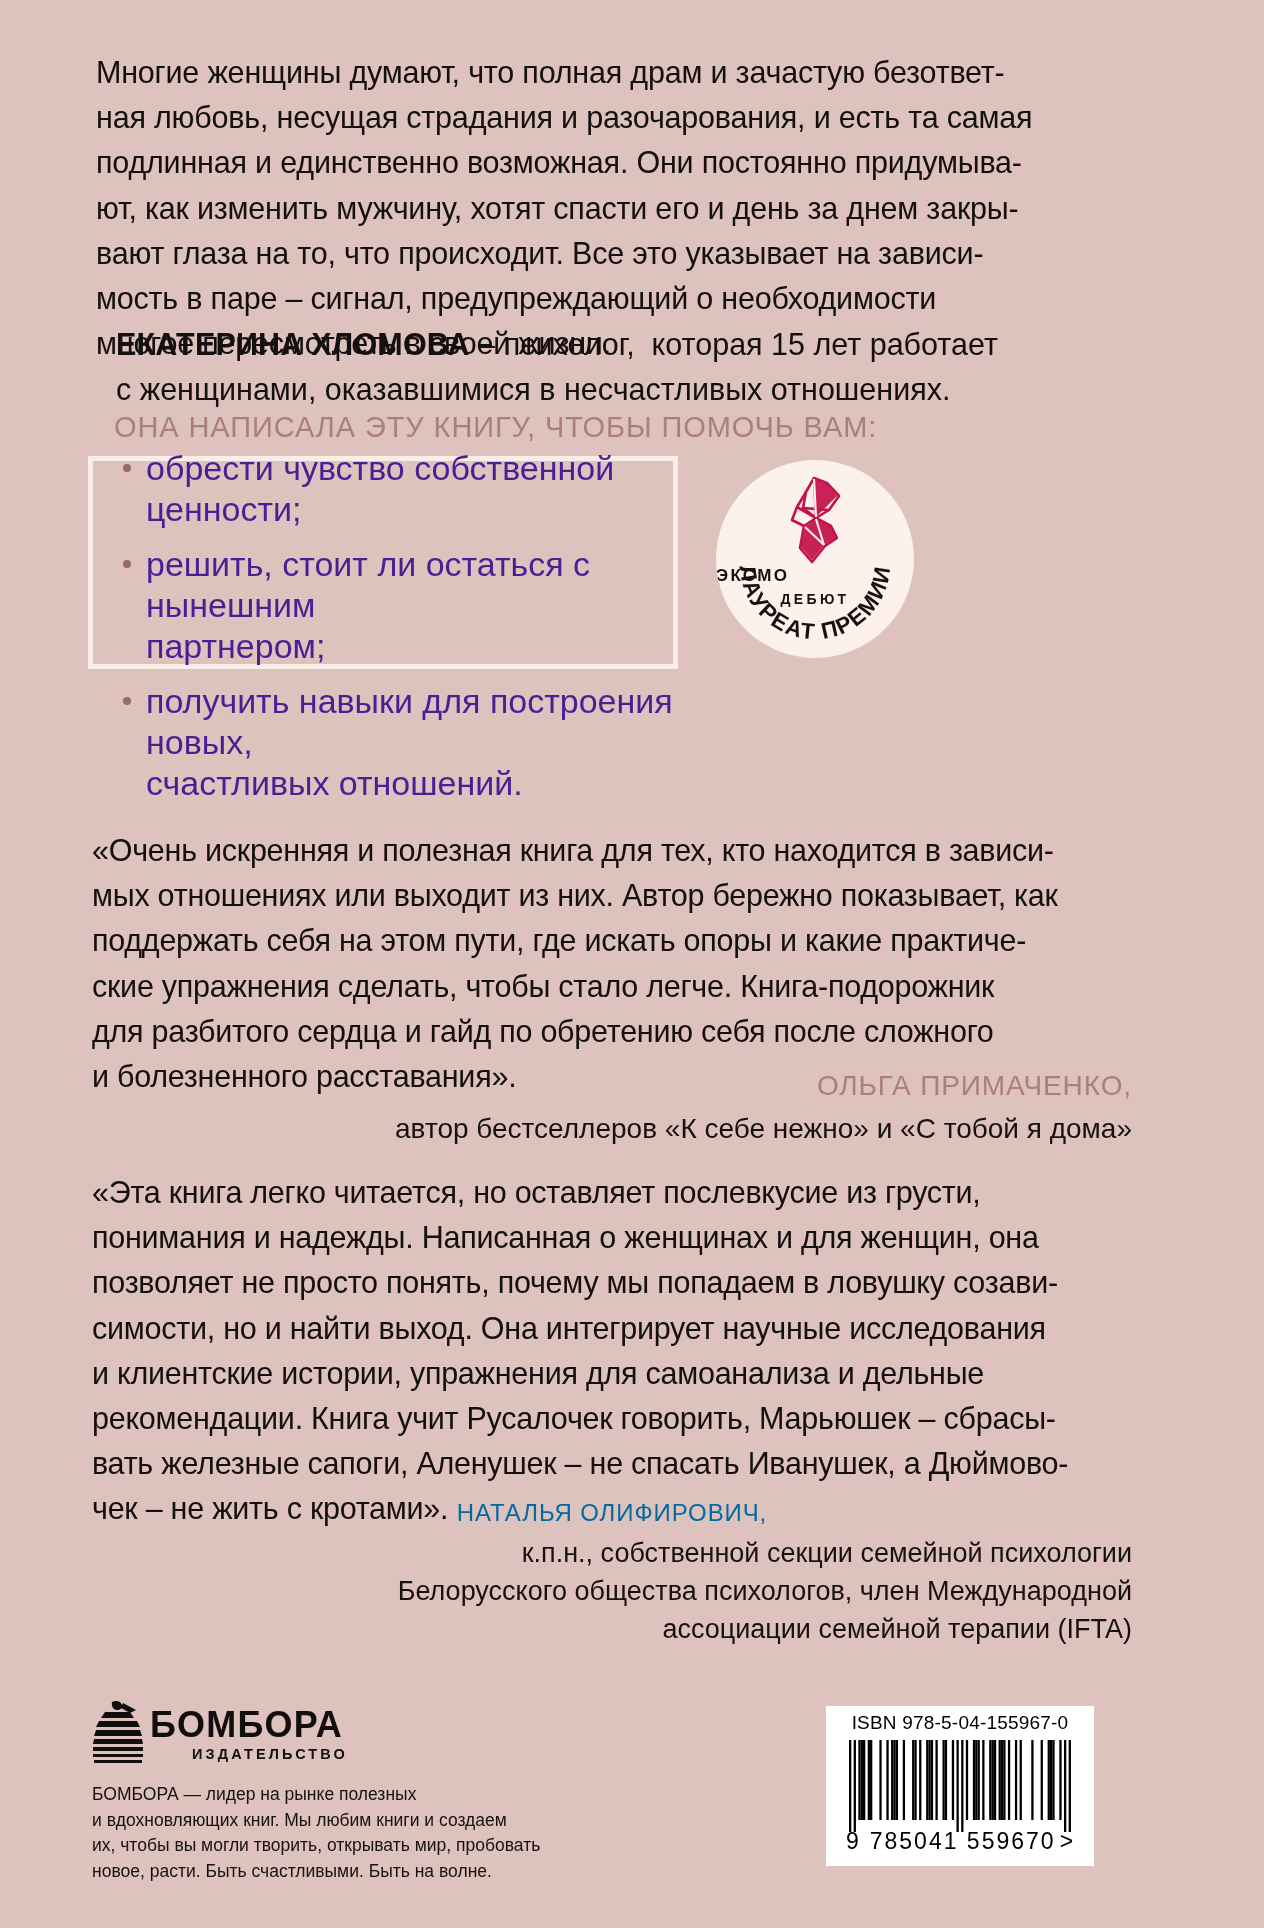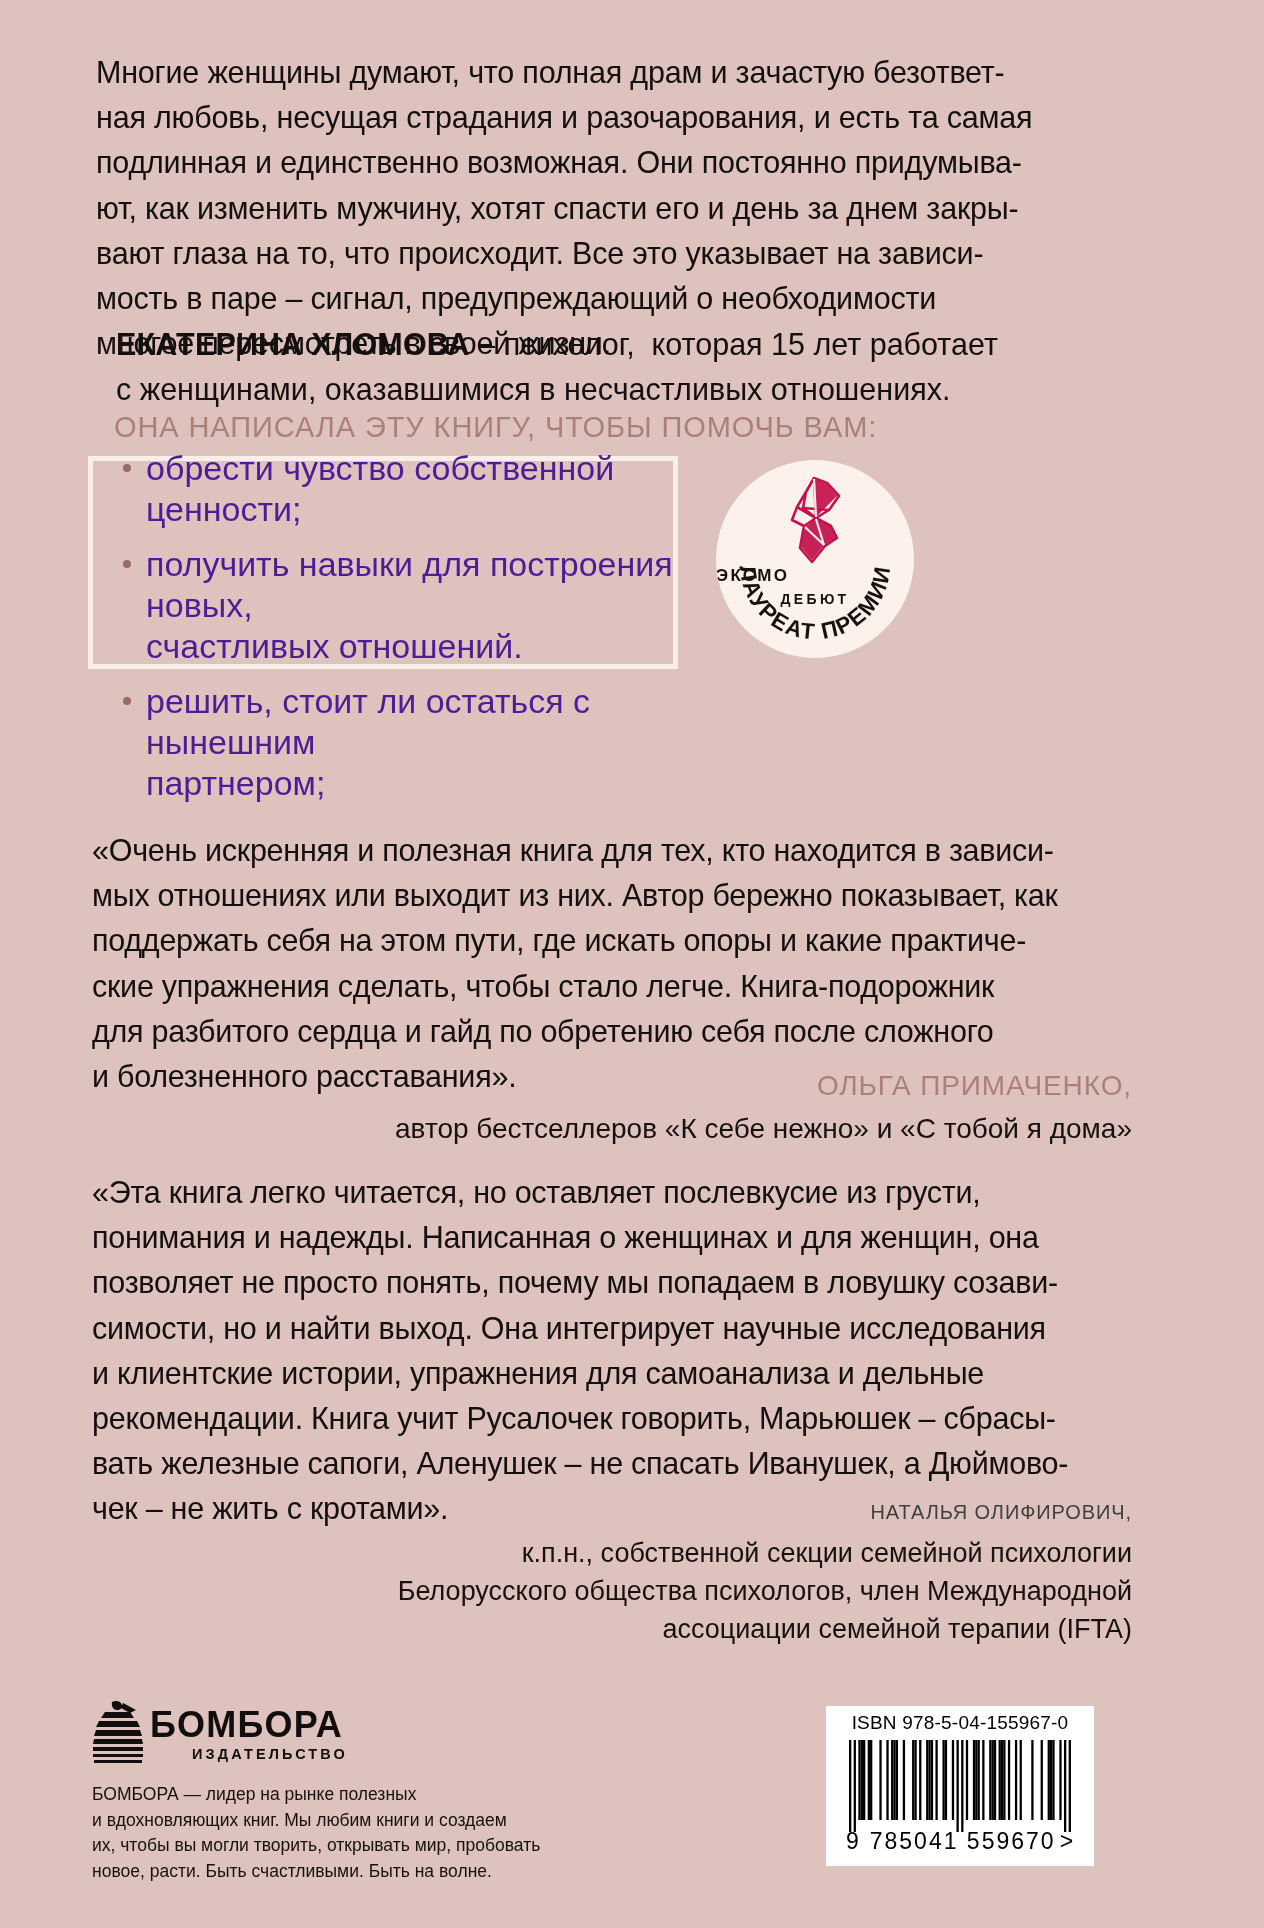--- a/index.html
+++ b/index.html
@@ -181,25 +181,25 @@
     top: 1170px;
     width: 1090px;
     font-size: 30.5px;
     line-height: 45.2px;
     letter-spacing: -0.25px;
   }
   #review-two-author {
     left: 92px;
     top: 1492px;
     width: 1040px;
-    text-align: right;
-    font-size: 20px;
+    text-align: center;
+    font-size: 24px;
     line-height: 41px;
     letter-spacing: 0.9px;
-    color: #404040;
+    color: #0369a1;
   }
   #review-two-role {
     left: 92px;
     top: 1534px;
     width: 1040px;
     text-align: right;
     font-size: 27px;
     line-height: 38px;
     color: #17120f;
   }
@@ -301,27 +301,27 @@
   <div class="block" id="promise-heading">ОНА НАПИСАЛА ЭТУ КНИГУ, ЧТОБЫ ПОМОЧЬ ВАМ:</div>
 
   <div id="bullet-box"></div>
   <div id="bullet-list">
     <div class="bullet-item">
       <span class="bullet-dot"></span>
       <span style="white-space:pre-line">обрести чувство собственной ценности;</span>
     </div>
     <div class="bullet-item">
       <span class="bullet-dot"></span>
-      <span style="white-space:pre-line">получить навыки для построения новых,
-счастливых отношений.</span>
+      <span style="white-space:pre-line">решить, стоит ли остаться с нынешним
+партнером;</span>
     </div>
     <div class="bullet-item">
       <span class="bullet-dot"></span>
-      <span style="white-space:pre-line">решить, стоит ли остаться с нынешним
-партнером;</span>
+      <span style="white-space:pre-line">получить навыки для построения новых,
+счастливых отношений.</span>
     </div>
   </div>
 
   <div id="eksmo-seal">
     <svg class="mark" width="96" height="92" viewBox="0 0 96 92">
       <g fill="none" stroke="#c4104c" stroke-width="2.6" stroke-linejoin="round">
         <path d="M47 4 L60 9 L72 22 L62 36 L49 44 L36 34 L39 18 Z"></path>
         <path d="M47 4 L49 44"></path>
         <path d="M36 34 L62 36"></path>
         <path d="M49 44 L37 52 L25 46 L30 33 L39 18"></path>

